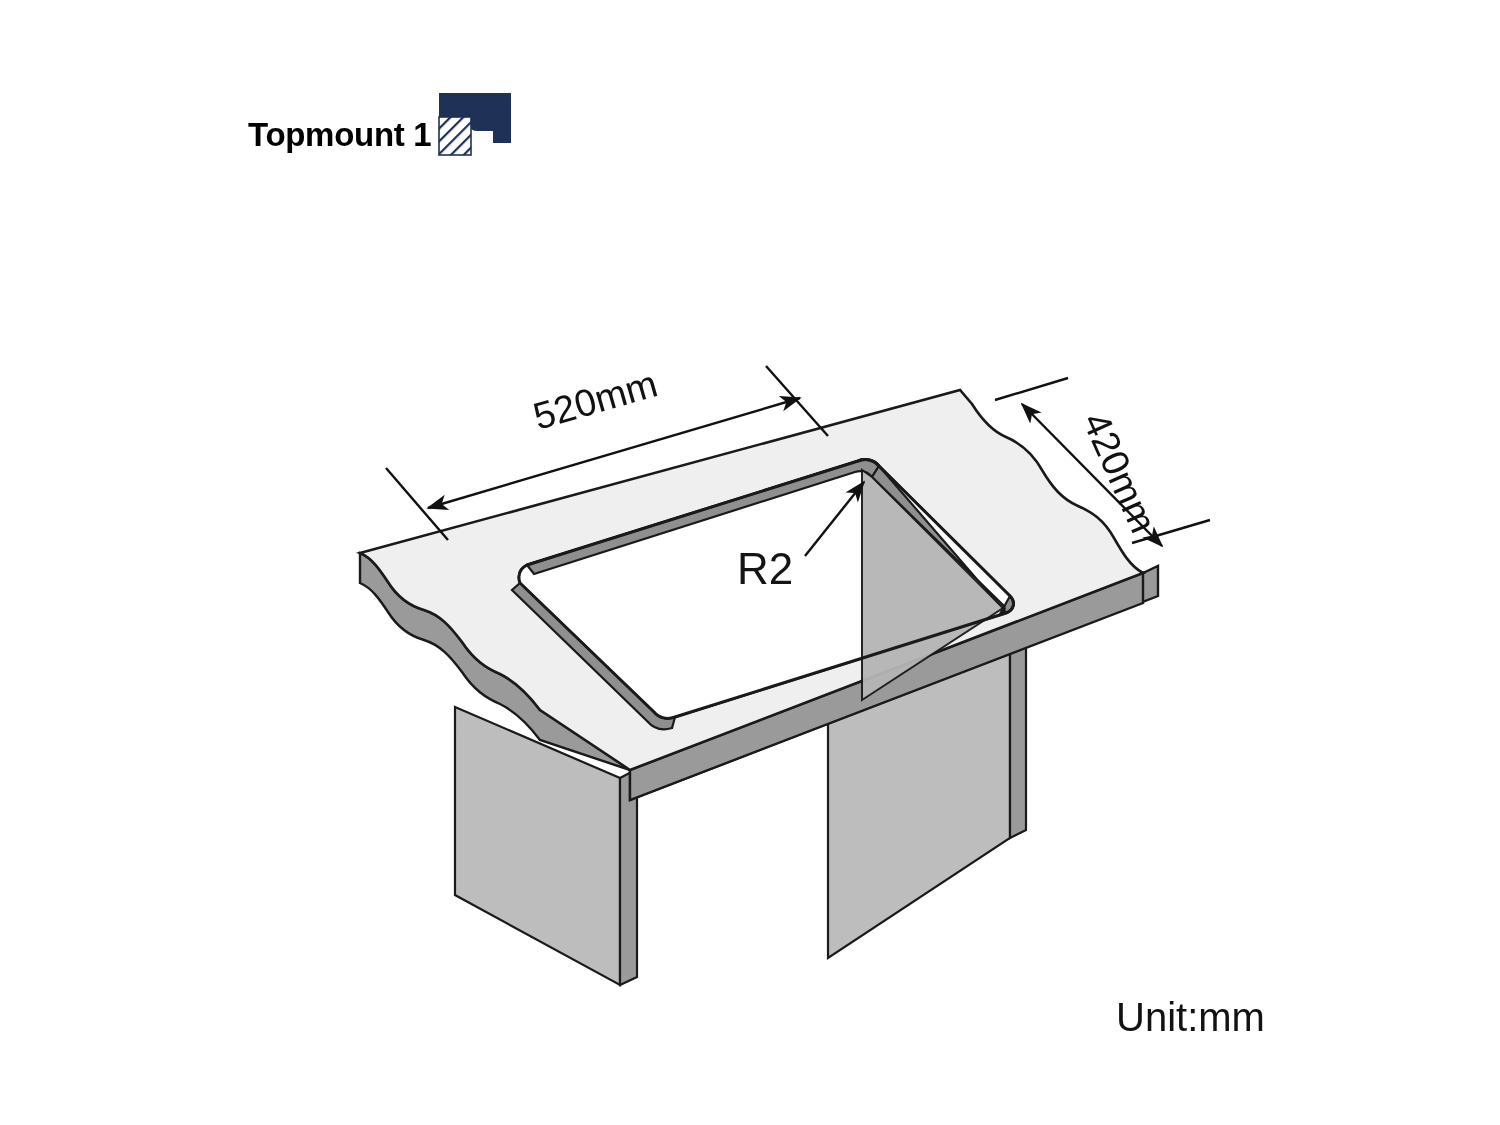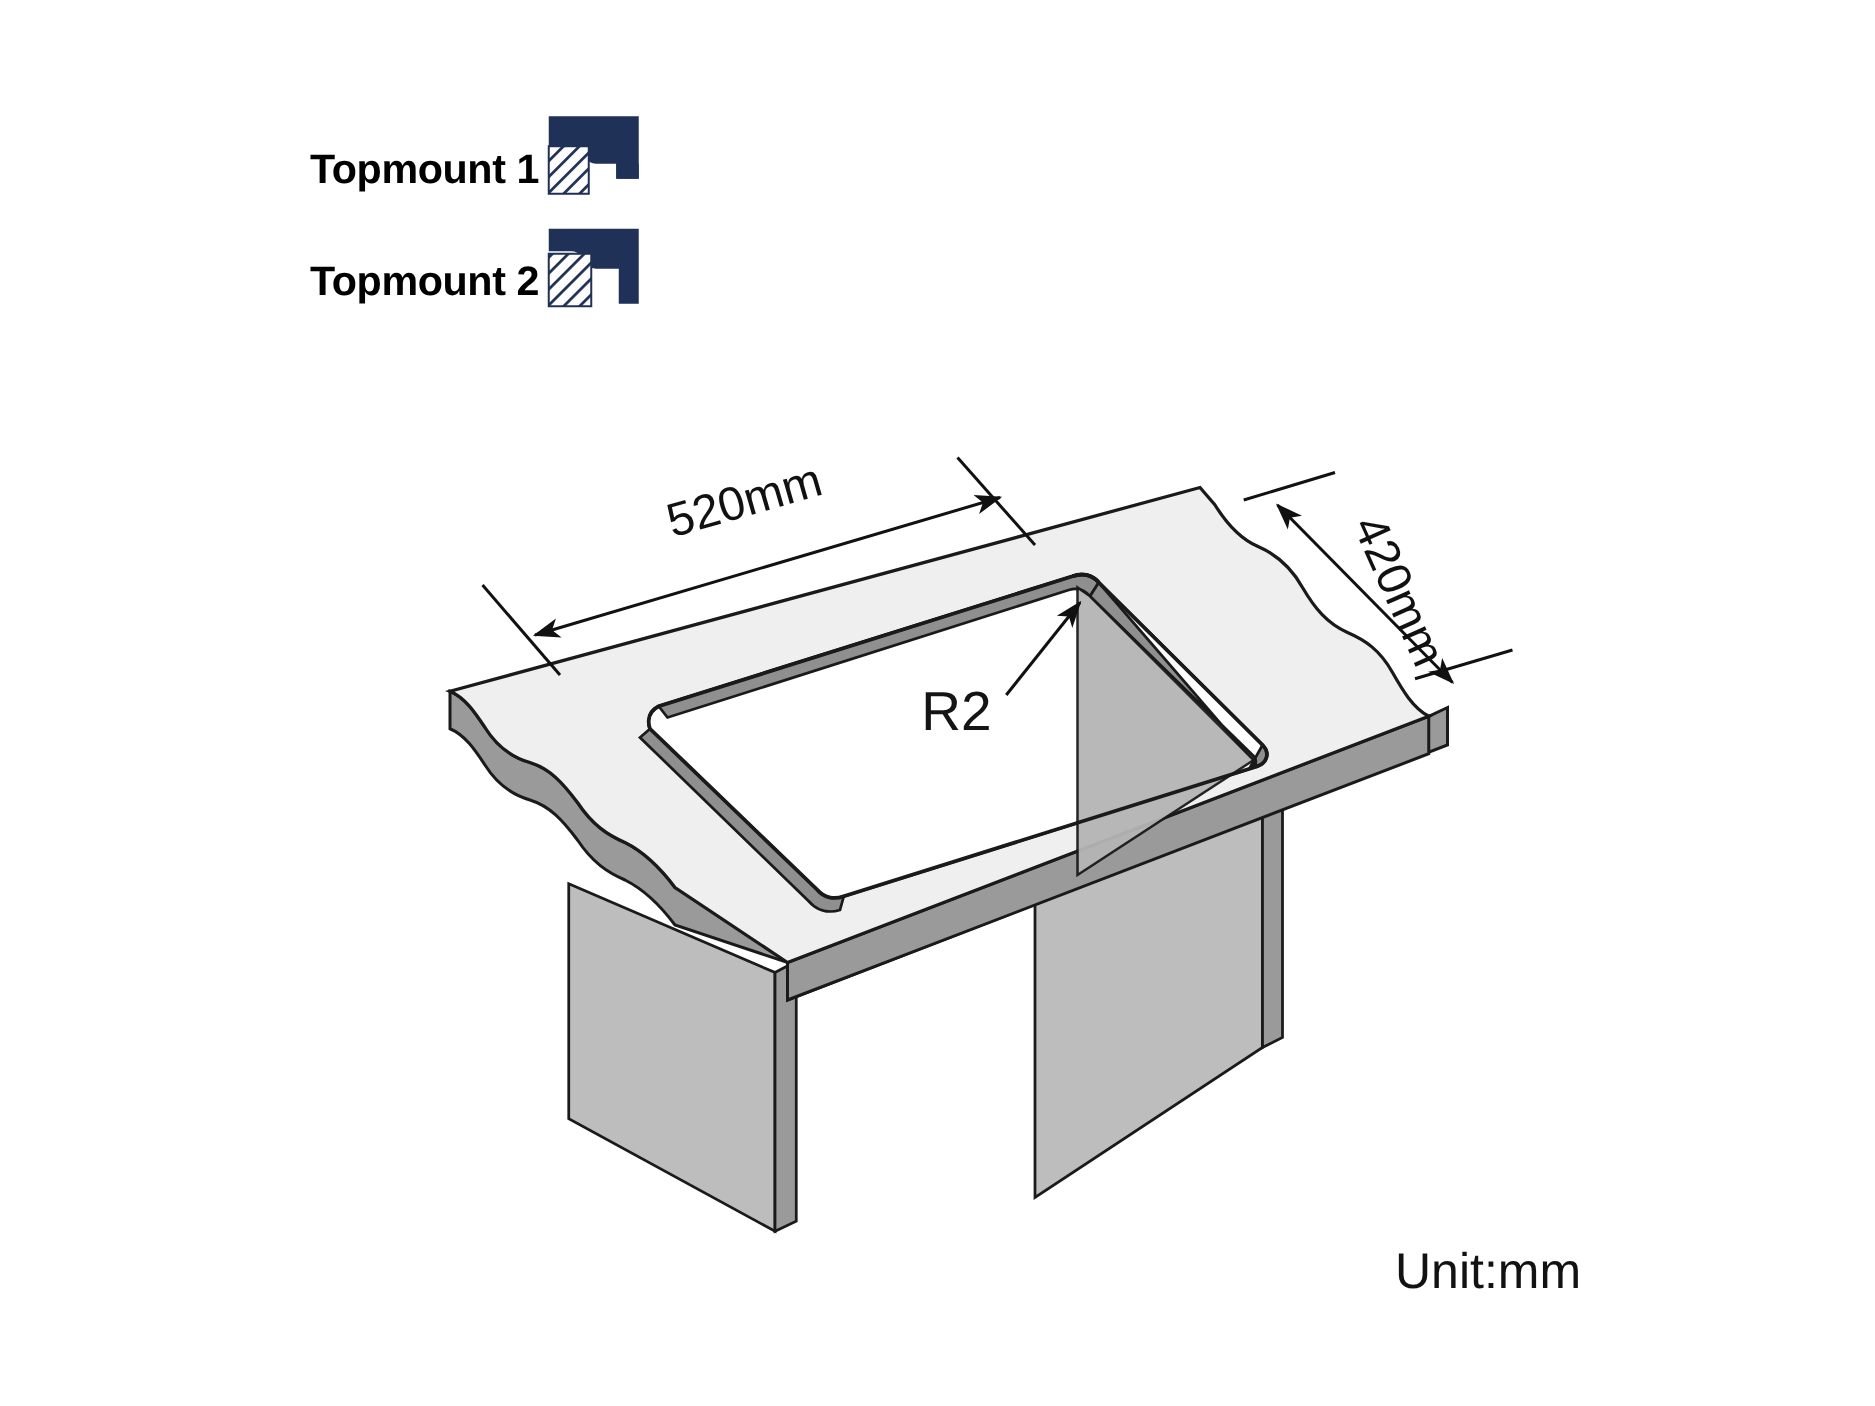--- a/index.html
+++ b/index.html
@@ -114,36 +114,20 @@
         <path d="M56,40 H74 V52 H56 Z" fill="#1f3157"></path>
 
         <rect x="2" y="26" width="32" height="38" fill="url(#hatch1)"></rect>
         <rect x="2" y="26" width="32" height="38" fill="none" stroke="#1f3157" stroke-width="1.6"></rect>
 
         <path d="M20,26 C30,26 30,40 40,40 H56 V52 H42
                  C26,52 26,64 12,64" fill="none" stroke="#ffffff" stroke-width="0"></path>
       </svg>
     </div>
 
-    <div class="legend-row">
-      <span class="legend-label">Topmount 2</span>
-      <svg class="legend-icon" viewBox="0 0 76 66">
-        <defs>
-          <pattern id="hatch2" width="9" height="9" patternTransform="rotate(45)" patternUnits="userSpaceOnUse">
-            <rect width="9" height="9" fill="#ffffff"></rect>
-            <line x1="0" y1="0" x2="0" y2="9" stroke="#1f3157" stroke-width="4.4"></line>
-          </pattern>
-        </defs>
-
-        <path d="M2,2 H74 V62 H58 V34 H40
-                 C30,34 30,20 20,20 H2 Z" fill="#1f3157"></path>
-        <rect x="2" y="22" width="34" height="42" fill="url(#hatch2)"></rect>
-        <rect x="2" y="22" width="34" height="42" fill="none" stroke="#1f3157" stroke-width="1.6"></rect>
-      </svg>
-    </div>
 
   </div>
 
   <svg id="drawing" viewBox="0 0 1500 1125">
 
     <defs>
       <marker id="arrowEnd" viewBox="0 0 12 12" refX="11" refY="6" markerWidth="9" markerHeight="9" orient="auto-start-reverse">
         <path d="M0,1.6 L12,6 L0,10.4 L3.1,6 Z" fill="#111111"></path>
       </marker>
       <marker id="arrowStart" viewBox="0 0 12 12" refX="11" refY="6" markerWidth="9" markerHeight="9" orient="auto-start-reverse">

